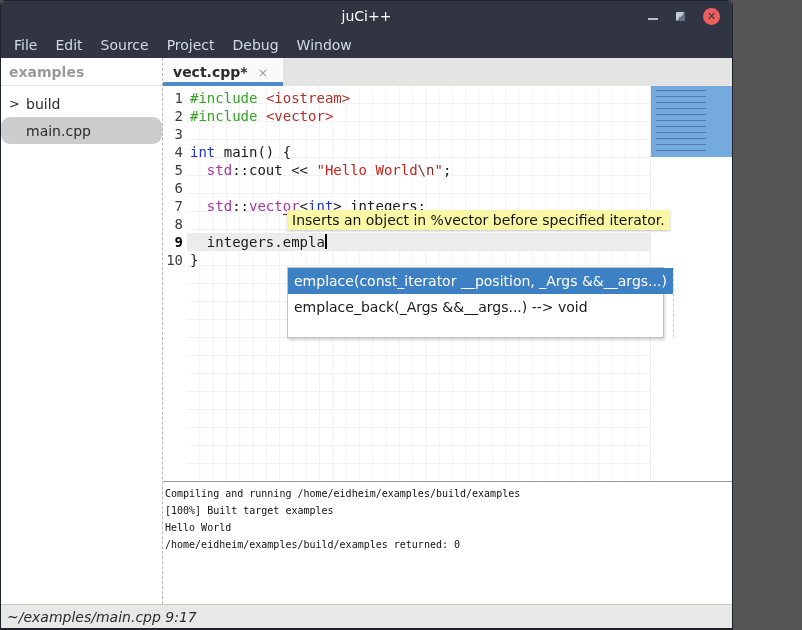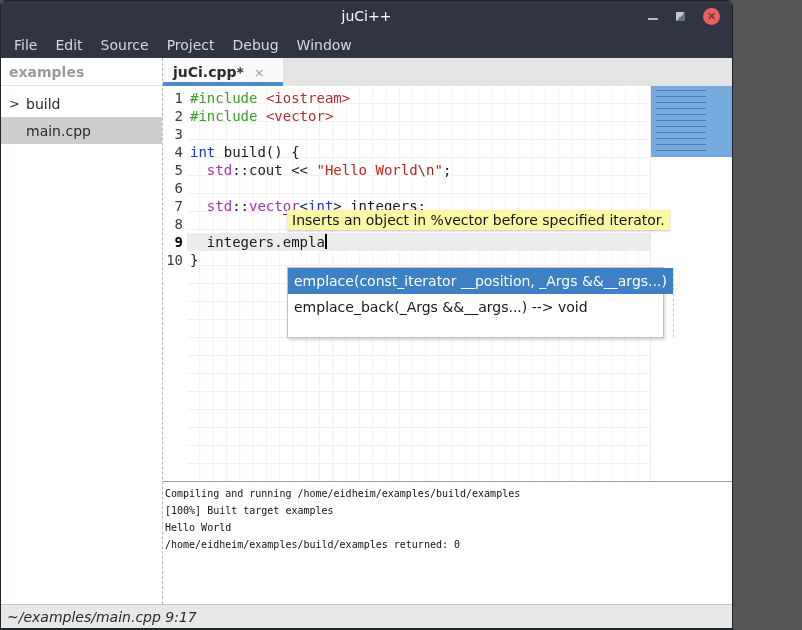--- a/index.html
+++ b/index.html
@@ -29,21 +29,21 @@
 
   
   .content { flex:1 1 auto; display:flex; min-height:0; background:#fff; }
 
   
   .sidebar { width:162px; flex:0 0 auto; background:#ffffff; border-right:1px dashed #b9b9b9;
              display:flex; flex-direction:column; }
   .sidebar-header { color:#9a9a9a; font-weight:bold; padding:6px 8px 5px 8px; border-bottom:1px solid #e3e3e3; }
   .tree { padding-top:4px; }
   .tree-row { height:27px; display:flex; align-items:center; padding-left:8px; color:#2b2b2b; }
-  .tree-row.selected { background:#cdcdcd; }
+  .tree-row.selected { background:#cdcdcd;border-radius:9px; }
   .tree-chevron { width:17px; color:#2b2b2b; font-size:13px; }
   .tree-indent { width:17px; }
 
   
   .right-col { flex:1 1 auto; display:flex; flex-direction:column; min-width:0; }
 
   
   .tabbar { height:28px; background:#e4e4e3; display:flex; flex:0 0 auto; position:relative; }
   .tab { background:#fafafa; display:flex; align-items:center; gap:10px; padding:0 10px 0 10px;
          width:120px; position:relative; }
@@ -138,21 +138,21 @@
             <span class="tree-indent"></span>
             <span>main.cpp</span>
           </div>
         </div>
     </div>
 
     <div class="right-col">
 
       <div class="tabbar">
         <div class="tab">
-          <span class="tab-label">juCi.cpp*</span>
+          <span class="tab-label">vect.cpp*</span>
           <span class="tab-close">×</span>
           <span class="tab-underline"></span>
         </div>
       </div>
 
       <div class="editor">
         <div class="gutter">
             <div class="ln">1</div>
             <div class="ln">2</div>
             <div class="ln">3</div>
@@ -161,21 +161,21 @@
             <div class="ln">6</div>
             <div class="ln">7</div>
             <div class="ln">8</div>
             <div class="ln cur">9</div>
             <div class="ln">10</div>
           </div>
         <div class="code-area">
             <div class="code-line"><span class="c-pp">#include</span><span class="c-pl"> </span><span class="c-hdr">&lt;iostream&gt;</span></div>
             <div class="code-line"><span class="c-pp">#include</span><span class="c-pl"> </span><span class="c-hdr">&lt;vector&gt;</span></div>
             <div class="code-line"></div>
-            <div class="code-line"><span class="c-kw">int</span><span class="c-pl"> build() {</span></div>
+            <div class="code-line"><span class="c-kw">int</span><span class="c-pl"> main() {</span></div>
             <div class="code-line"><span class="c-pl">  </span><span class="c-ns">std</span><span class="c-pl">::cout &lt;&lt; </span><span class="c-str">"Hello World</span><span class="c-esc">\n</span><span class="c-str">"</span><span class="c-pl">;</span></div>
             <div class="code-line"></div>
             <div class="code-line"><span class="c-pl">  </span><span class="c-ns">std</span><span class="c-pl">::</span><span class="c-ns">vect</span><span class="c-ns u">or</span><span class="c-pl u">&lt;</span><span class="c-kw u">int</span><span class="c-pl">&gt; integers;</span></div>
             <div class="code-line"></div>
             <div class="code-line cur"><span class="c-pl">  integers.empla</span><span class="caret"></span></div>
             <div class="code-line"><span class="c-pl">}</span></div>
           </div>
         <div class="minimap">
           <div class="minimap-vis">
             <div class="minimap-lines"></div>

